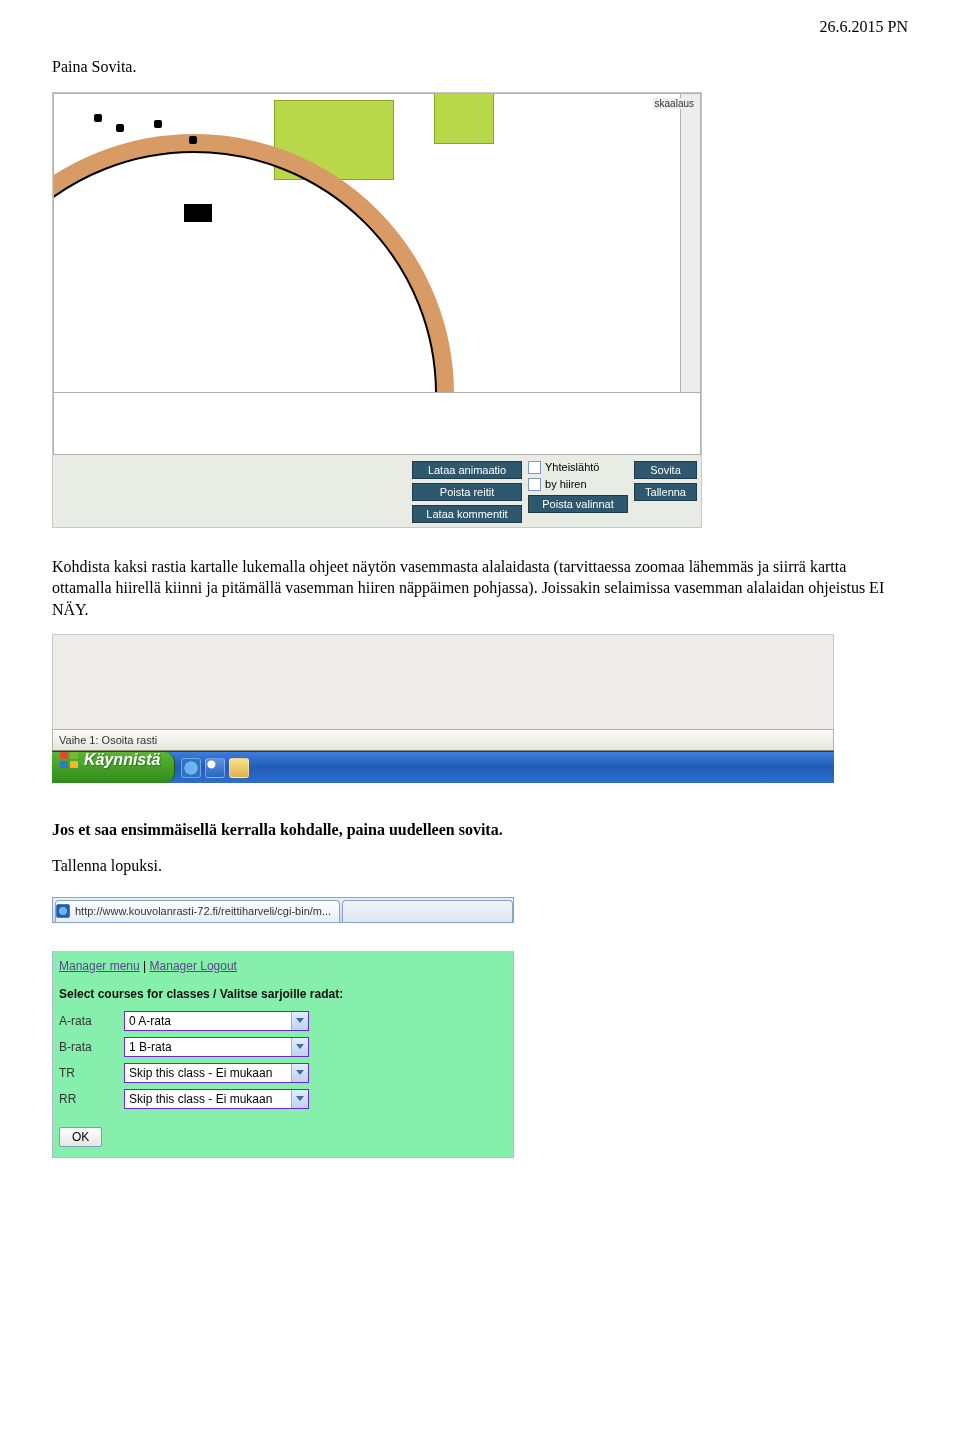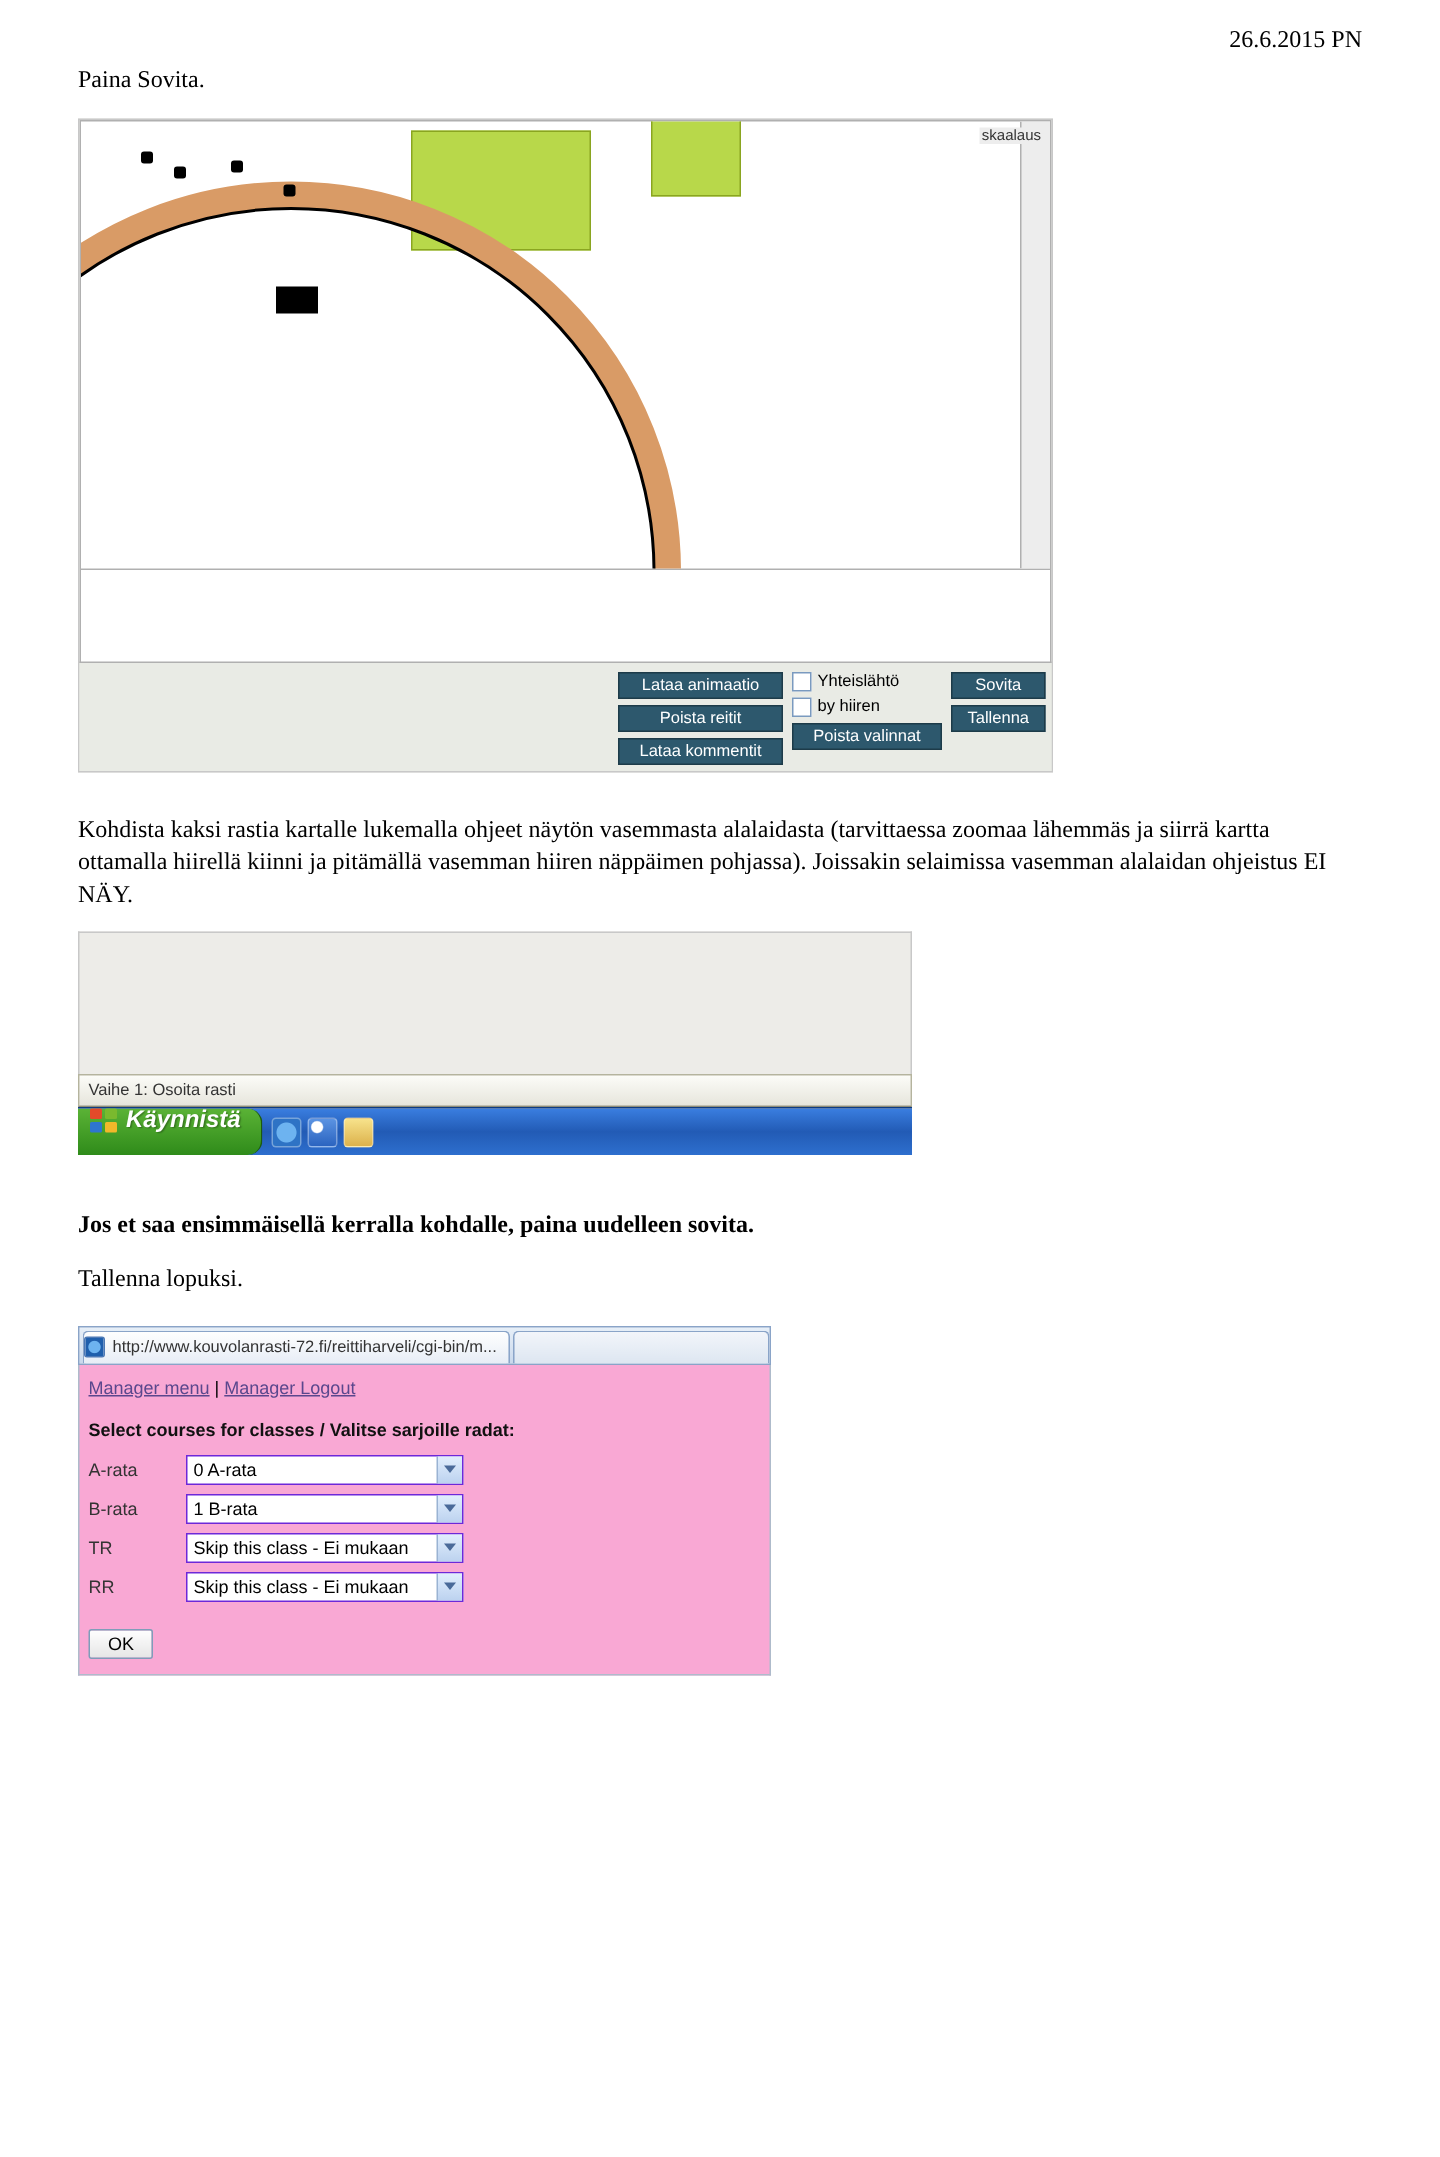--- a/index.html
+++ b/index.html
@@ -7,21 +7,21 @@
     font-family: "Times New Roman", Times, serif;
     font-size: 16px;
     background: #fff;
     color: #000;
     width: 960px;
     padding: 18px 52px 40px 52px;
   }
   .header-date {
     text-align: right;
     font-size: 16px;
-    margin-bottom: 7px;
+    margin-bottom: 20px;
   }
   .para { margin-bottom: 14px; line-height: 1.35; }
 
   
   .shot1 {
     width: 650px;
     margin-bottom: 28px;
   }
   .shot1-inner {
     border: 1px solid #c8c8c8;
@@ -117,21 +117,21 @@
     color: #000;
   }
   .chk {
     width: 13px; height: 13px;
     background: #fff;
     border: 1px solid #7a9abf;
   }
 
   
   .shot2 {
-    width: 556px;
+    width: 782px;
     margin-bottom: 36px;
   }
   .s2-top {
     height: 95px;
     background: #edece8;
     border: 1px solid #c8c8c8;
     border-bottom: none;
   }
   .statusbar {
     height: 22px;
@@ -223,26 +223,27 @@
     color: #333;
     cursor: pointer;
   }
   .tab-blank { flex: 0.6; background: linear-gradient(#f2f5fa,#dde6f1); }
   .ie-favicon {
     width: 14px; height: 14px; display:inline-block; border-radius:2px;
     background: radial-gradient(circle at 50% 50%, #6db3f0 0 45%, #1f5fad 52%);
     border: 1px solid #4c78b5;
   }
   .page-ie {
-    background: #f9a8d4;
+    background: #86efac;
     border: 1px solid #aebbcb;
     border-top: none;
     padding: 8px 6px 10px 6px;
     font-family: Arial, sans-serif;
     font-size: 12px;
+    margin-top: 28px;
   }
   .linkline { margin-bottom: 14px; }
   .linkline a {
     color: #5a478d;
     text-decoration: underline;
     cursor: pointer;
   }
   .section-head {
     font-weight: bold;
     color: #111;

